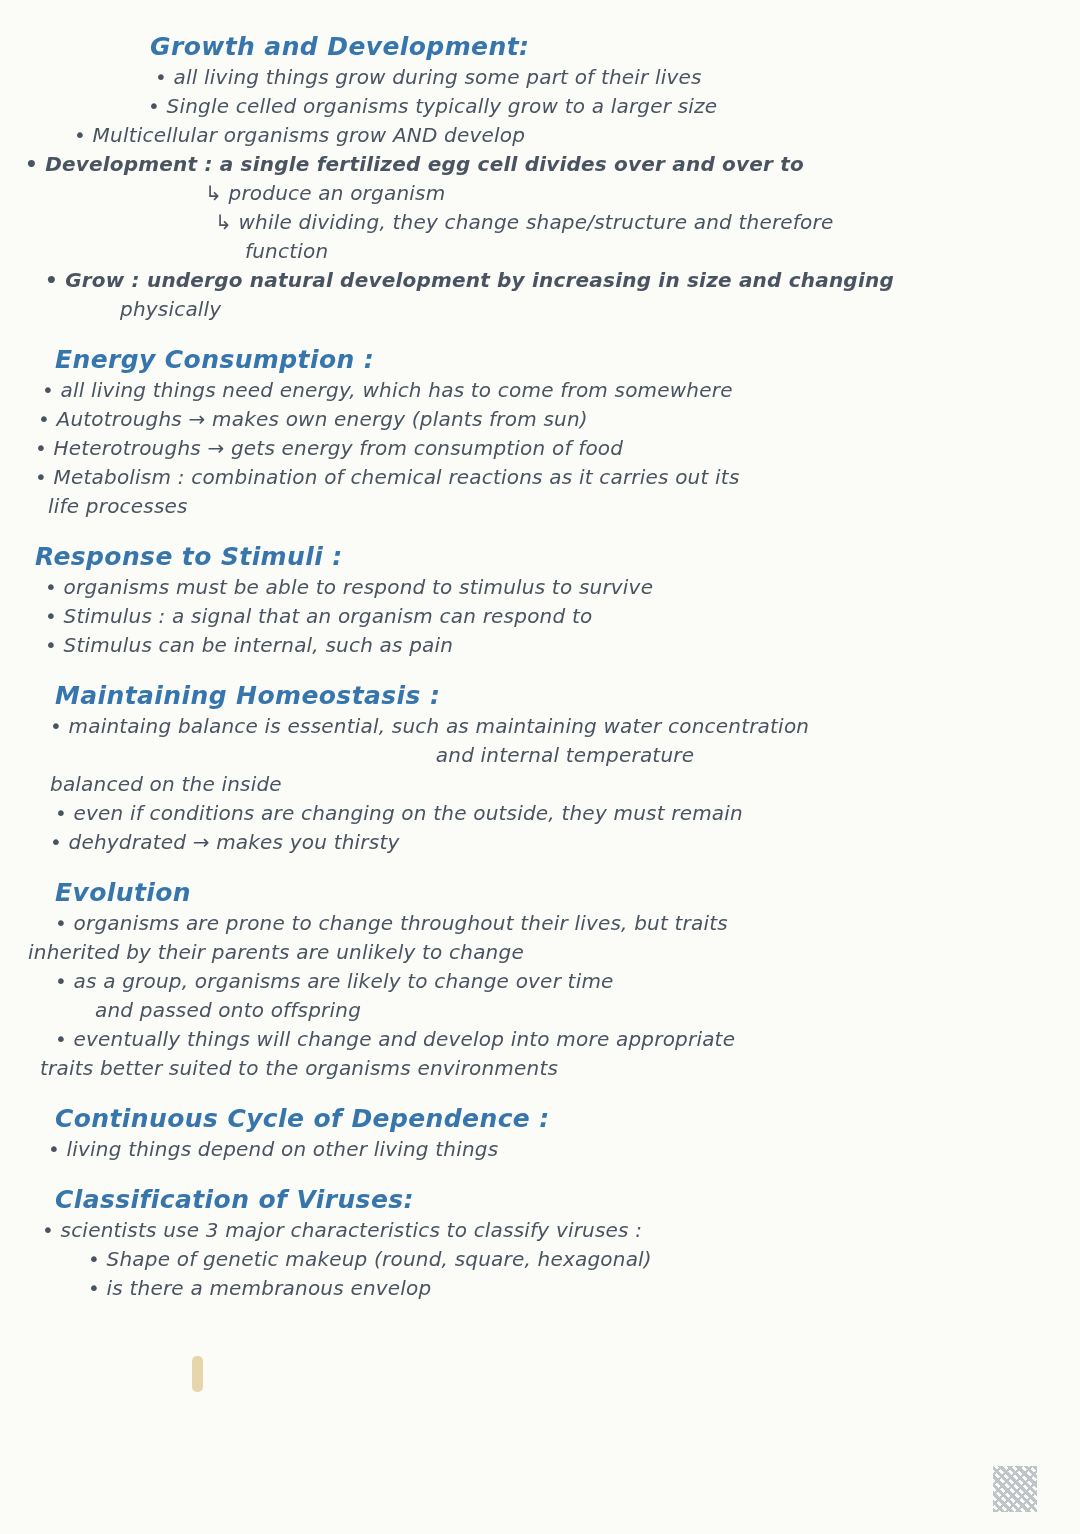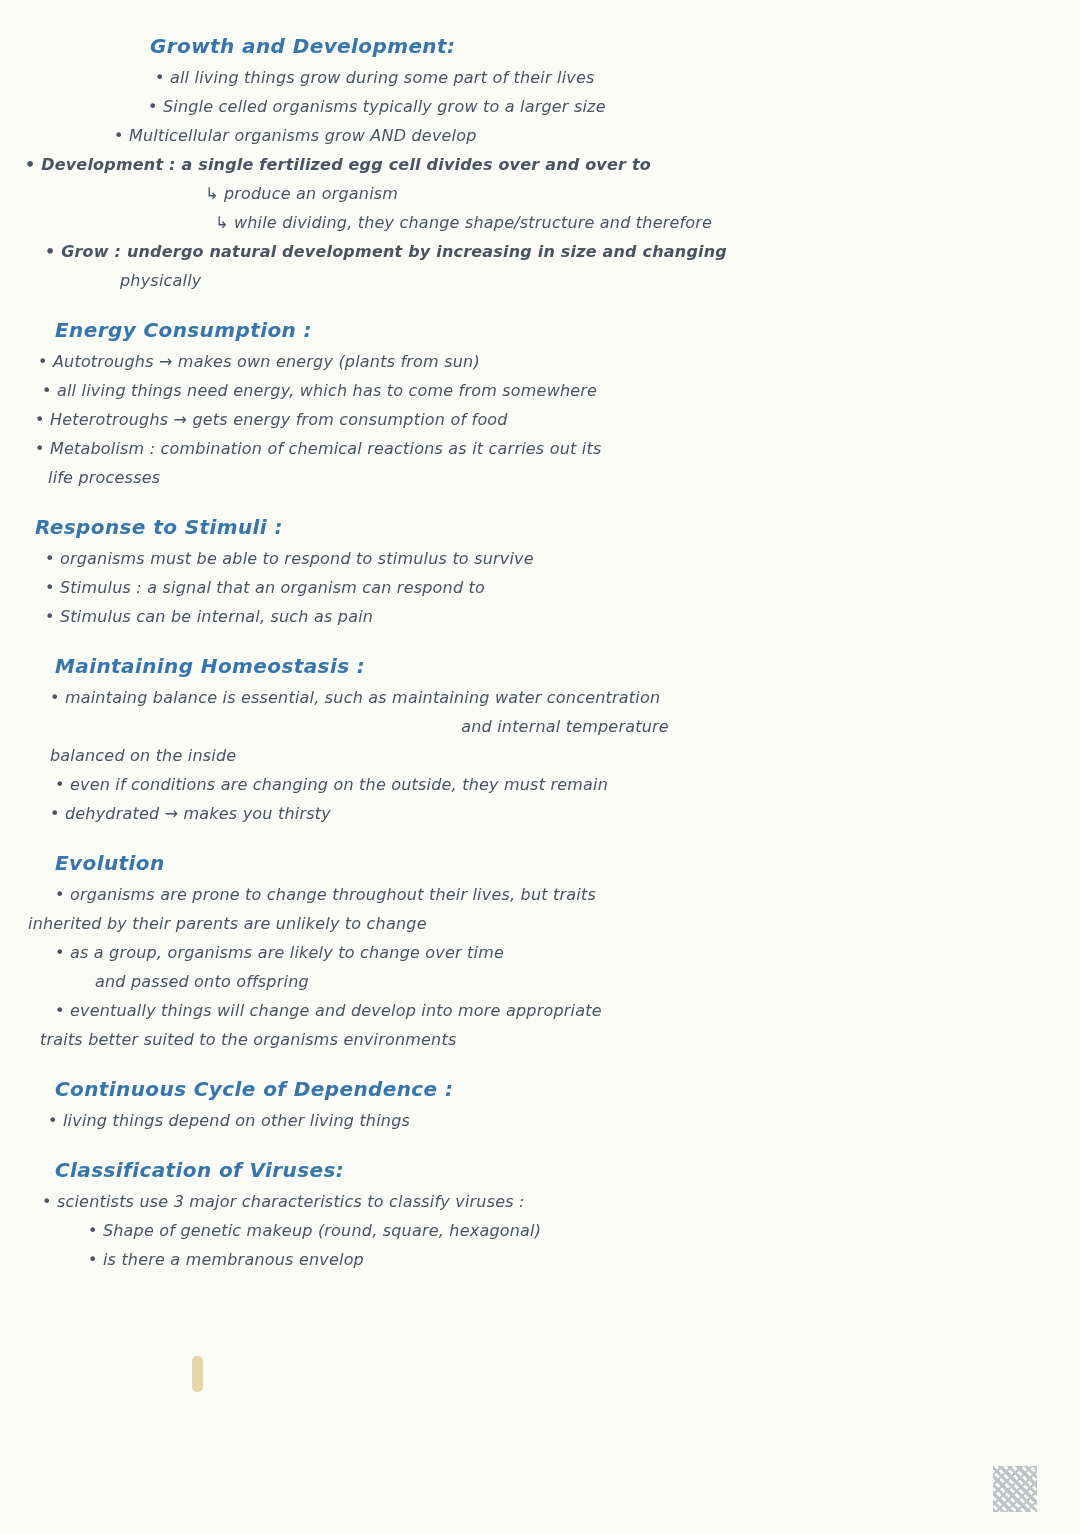--- a/index.html
+++ b/index.html
@@ -19,26 +19,26 @@
   .notes {
     padding-top: 30px;
     padding-bottom: 10px;
   }
   .section {
     margin-bottom: 19px;
   }
   .heading {
     font-weight: bold;
     color: var(--heading, #3776ad);
-    font-size: 20px;
+    font-size: 25px;
     line-height: 33px;
     letter-spacing: 0.4px;
   }
   .note-line {
-    font-size: 16px;
+    font-size: 20px;
     line-height: 29px;
     letter-spacing: 0.2px;
     white-space: nowrap;
   }
   .emph {
     font-weight: bold;
   }
   .smudge {
     position: absolute;
     left: 192px;
@@ -63,34 +63,35 @@
 </style>
 </head>
 <body>
 
 <div class="notes">
   <section class="section">
     <div class="heading" style="margin-left: 150px;">Growth and Development:</div>
     <div>
         <div class="note-line" style="margin-left: 155px;">• all living things grow during some part of their lives</div>
         <div class="note-line" style="margin-left: 148px;">• Single celled organisms typically grow to a larger size</div>
-        <div class="note-line" style="margin-left: 114px;">• Multicellular organisms grow AND develop</div>
+        <div class="note-line" style="margin-left: 74px;">• Multicellular organisms grow AND develop</div>
         <div class="note-line emph" style="margin-left: 25px;">• Development : a single fertilized egg cell divides over and over to</div>
         <div class="note-line" style="margin-left: 205px;">↳ produce an organism</div>
         <div class="note-line" style="margin-left: 215px;">↳ while dividing, they change shape/structure and therefore</div>
+        <div class="note-line" style="margin-left: 245px;">function</div>
         <div class="note-line emph" style="margin-left: 45px;">• Grow : undergo natural development by increasing in size and changing</div>
         <div class="note-line" style="margin-left: 120px;">physically</div>
       </div>
   </section>
 
   <section class="section">
     <div class="heading" style="margin-left: 55px;">Energy Consumption :</div>
     <div>
+        <div class="note-line" style="margin-left: 42px;">• all living things need energy, which has to come from somewhere</div>
         <div class="note-line" style="margin-left: 38px;">• Autotroughs → makes own energy (plants from sun)</div>
-        <div class="note-line" style="margin-left: 42px;">• all living things need energy, which has to come from somewhere</div>
         <div class="note-line" style="margin-left: 35px;">• Heterotroughs → gets energy from consumption of food</div>
         <div class="note-line" style="margin-left: 35px;">• Metabolism : combination of chemical reactions as it carries out its</div>
         <div class="note-line" style="margin-left: 48px;">life processes</div>
       </div>
   </section>
 
   <section class="section">
     <div class="heading" style="margin-left: 35px;">Response to Stimuli :</div>
     <div>
         <div class="note-line" style="margin-left: 45px;">• organisms must be able to respond to stimulus to survive</div>

